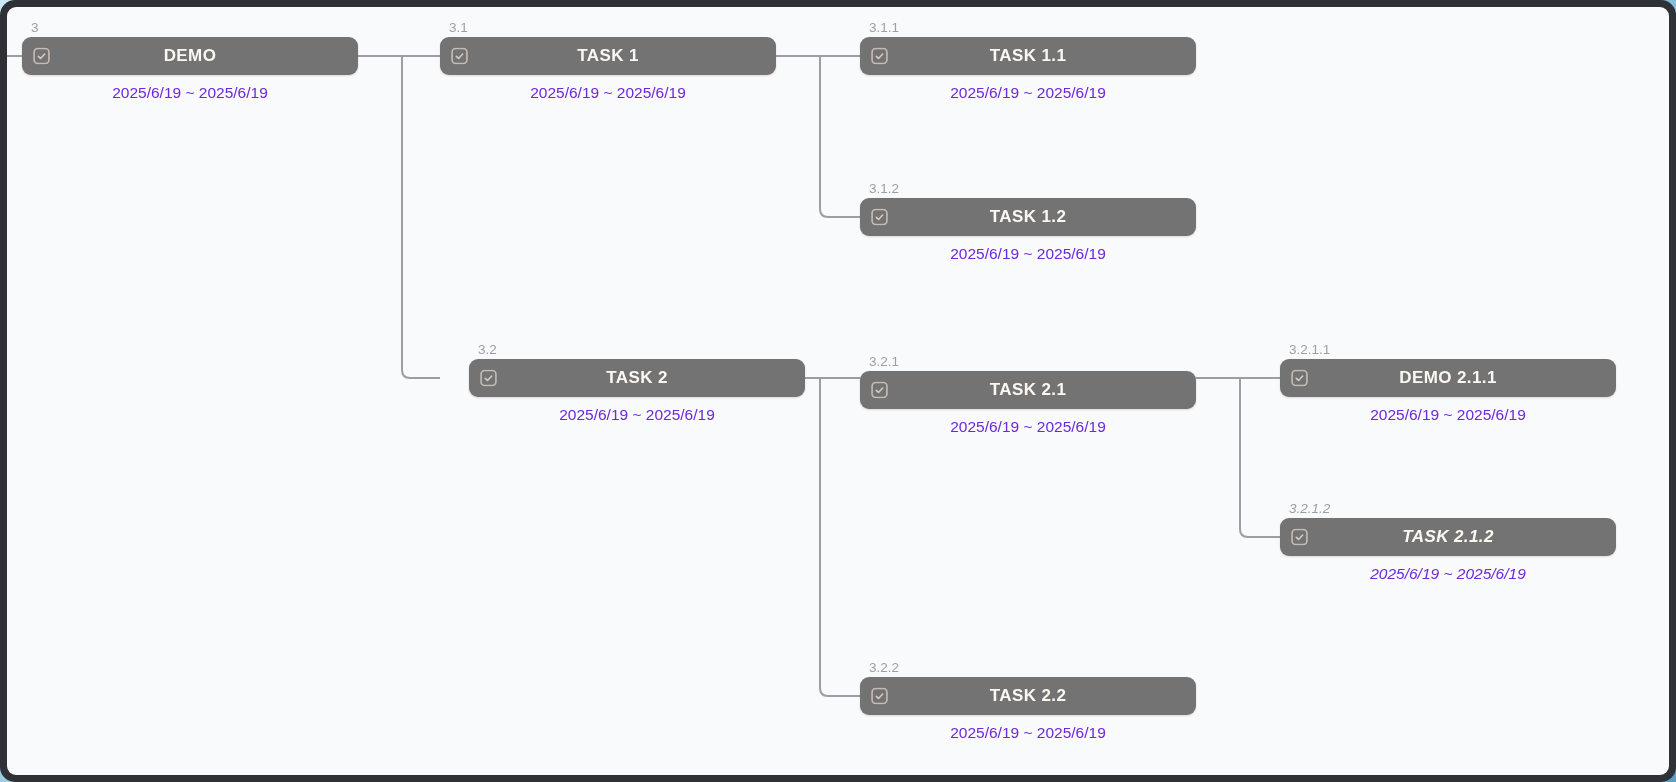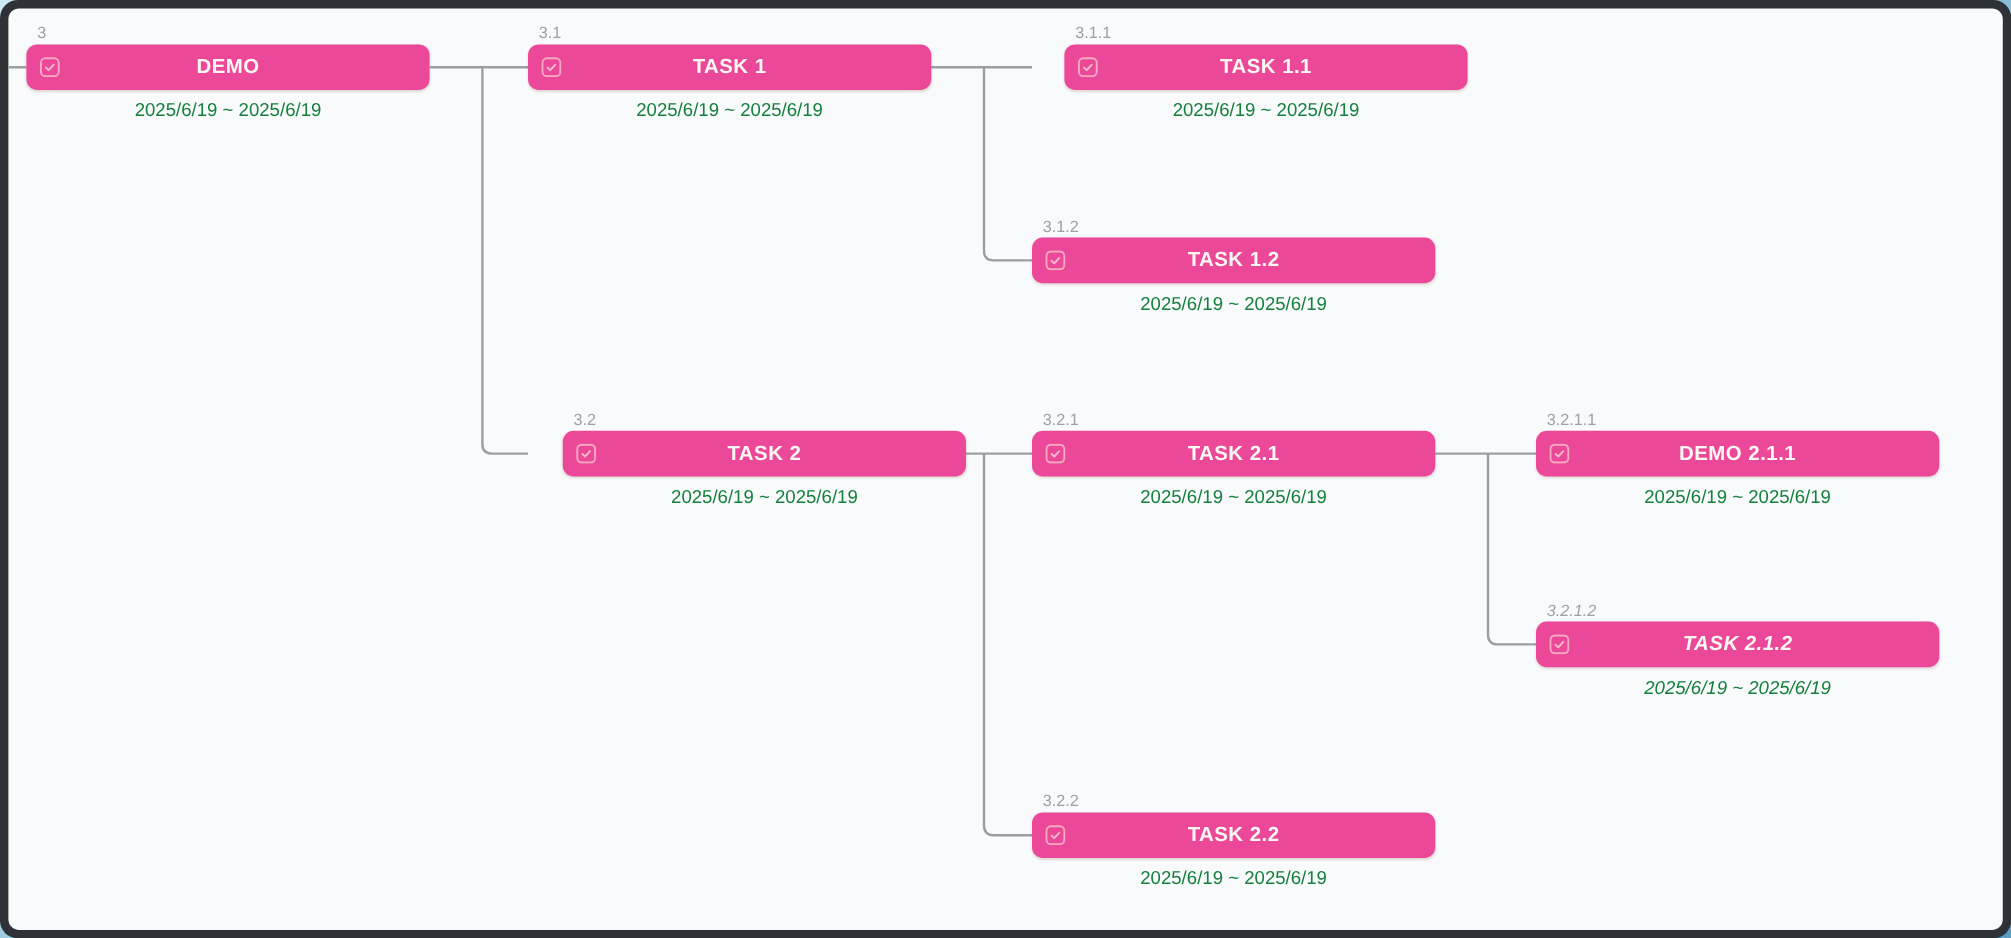--- a/index.html
+++ b/index.html
@@ -31,21 +31,21 @@
     fill: none;
     stroke: #9A9FA3;
     stroke-width: 2;
   }
   .node {
     position: absolute;
     width: 336px; height: 38px;
   }
   .bar {
     position: absolute; inset: 0;
-    background: #ec4899;
+    background: #737373;
     border-radius: 9px;
     display: flex;
     align-items: center;
     justify-content: center;
     cursor: pointer;
     box-shadow: 0 1px 2px rgba(120, 60, 20, 0.18);
   }
   .bar .title {
     color: #FCF7F1;
     font-size: 17px;
@@ -66,21 +66,21 @@
     color: #9C9FA3;
     font-size: 13.5px;
     line-height: 1;
     white-space: nowrap;
   }
   .dates {
     position: absolute;
     top: calc(100% + 9px);
     left: 0; right: 0;
     text-align: center;
-    color: #15803d;
+    color: #6d28d9;
     font-size: 15.5px;
     line-height: 1.2;
     white-space: nowrap;
   }
 </style>
 </head>
 <body>
 
 <div class="frame">
   <div class="canvas">
@@ -118,21 +118,21 @@
           <svg viewBox="0 0 16 16" width="17" height="17">
               <rect x="1" y="1" width="14" height="14" rx="3.5" fill="none" stroke="rgba(255,238,224,0.6)" stroke-width="1.5"></rect>
               <path d="M5 8.3 L7.1 10.3 L11 6.1" fill="none" stroke="rgba(255,238,224,0.7)" stroke-width="1.5" stroke-linecap="round" stroke-linejoin="round"></path>
             </svg>
         </span>
         <span class="title">TASK 1</span>
       </div>
       <div class="dates">2025/6/19 ~ 2025/6/19</div>
     </div>
 
-    <div class="node" style="left:853px; top:30px;margin-left:27px;">
+    <div class="node" style="left:853px; top:30px;">
       <div class="wbs">3.1.1</div>
       <div class="bar">
         <span class="icon">
           <svg viewBox="0 0 16 16" width="17" height="17">
               <rect x="1" y="1" width="14" height="14" rx="3.5" fill="none" stroke="rgba(255,238,224,0.6)" stroke-width="1.5"></rect>
               <path d="M5 8.3 L7.1 10.3 L11 6.1" fill="none" stroke="rgba(255,238,224,0.7)" stroke-width="1.5" stroke-linecap="round" stroke-linejoin="round"></path>
             </svg>
         </span>
         <span class="title">TASK 1.1</span>
       </div>
@@ -160,21 +160,21 @@
           <svg viewBox="0 0 16 16" width="17" height="17">
               <rect x="1" y="1" width="14" height="14" rx="3.5" fill="none" stroke="rgba(255,238,224,0.6)" stroke-width="1.5"></rect>
               <path d="M5 8.3 L7.1 10.3 L11 6.1" fill="none" stroke="rgba(255,238,224,0.7)" stroke-width="1.5" stroke-linecap="round" stroke-linejoin="round"></path>
             </svg>
         </span>
         <span class="title">TASK 2</span>
       </div>
       <div class="dates">2025/6/19 ~ 2025/6/19</div>
     </div>
 
-    <div class="node" style="left:853px; top:352px;">
+    <div class="node" style="left:853px; top:364px;">
       <div class="wbs">3.2.1</div>
       <div class="bar">
         <span class="icon">
           <svg viewBox="0 0 16 16" width="17" height="17">
               <rect x="1" y="1" width="14" height="14" rx="3.5" fill="none" stroke="rgba(255,238,224,0.6)" stroke-width="1.5"></rect>
               <path d="M5 8.3 L7.1 10.3 L11 6.1" fill="none" stroke="rgba(255,238,224,0.7)" stroke-width="1.5" stroke-linecap="round" stroke-linejoin="round"></path>
             </svg>
         </span>
         <span class="title">TASK 2.1</span>
       </div>

